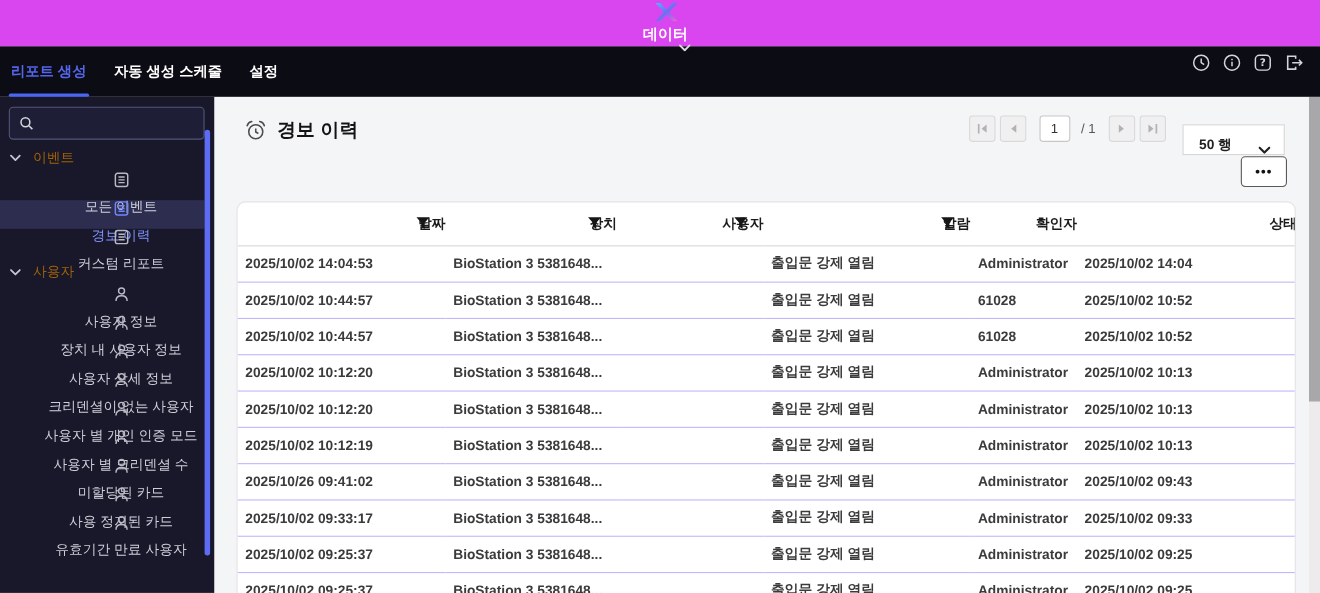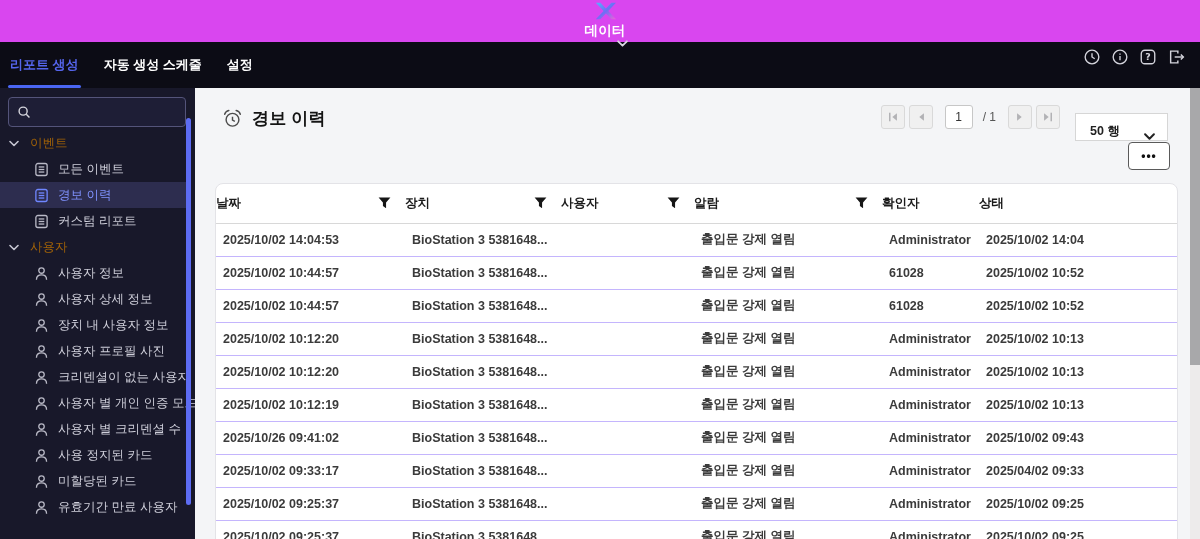--- a/index.html
+++ b/index.html
@@ -21,42 +21,42 @@
   .tab.active { color:#5565ec; }
   .tab.active::after { content:""; position:absolute; left:0; right:0; bottom:0; height:3px; background:#4a66f3; border-radius:2px; }
 
   
   .sidebar { position:absolute; left:0; top:88px; width:195px; height:451px; background:#18182a; overflow:hidden; }
   .search-box { position:absolute; left:8px; top:9px; width:178px; height:30px; background:#1e1e36; border:1px solid #54547a; border-radius:4px; display:flex; align-items:center; padding-left:8px; gap:6px; }
   .search-box input { flex:1; min-width:0; background:transparent; border:none; outline:none; color:#e4e4ec; font-size:12px; font-family:inherit; }
   .tree { position:absolute; left:0; top:42px; width:186px; }
   .tree-row { height:26px; display:flex; align-items:center; font-size:12.5px; color:#cfcfda; cursor:pointer; white-space:nowrap; }
   .tree-group { padding-left:9px; gap:11px; color:#a16207; }
-  .tree-item { padding-left:34px; gap:9px; }
+  .tree-item { padding-left:34px; gap:9px;flex-direction:column; }
   .tree-item .t-icon { display:flex; color:#b9b9c6; }
   .tree-item.selected { background:#2d2d4f; color:#8093ff; }
   .tree-item.selected .t-icon { color:#6f86ff; }
   .side-scroll { position:absolute; right:4px; top:30px; width:5px; height:387px; background:#5d6cf3; border-radius:3px; cursor:pointer; }
 
   
   .main { position:absolute; left:195px; top:88px; width:1005px; height:451px; background:#f4f5f7; }
   .page-title-wrap { position:absolute; left:27px; top:15px; height:30px; display:flex; align-items:center; gap:9px; }
   .page-title { font-size:17px; font-weight:bold; color:#141414; letter-spacing:.2px; }
 
   .pager { position:absolute; top:17px; right:140px; display:flex; align-items:center; gap:4px; }
   .pg-btn { width:24px; height:24px; background:#f0f0f0; border:1px solid #d9d9d9; border-radius:3px; display:flex; align-items:center; justify-content:center; cursor:pointer; }
   .pg-input { width:28px; height:24px; background:#fff; border:1px solid #c7c7c7; border-radius:3px; text-align:center; font-size:12px; color:#333; font-family:inherit; margin:0 4px 0 8px; }
   .pg-of { font-size:12px; color:#555; margin:0 8px 0 2px; }
   .rows-select { position:absolute; top:15px; right:32px; width:93px; height:28px; background:#fff; border:1px solid #d6d6d6; border-radius:0; display:flex; align-items:flex-end; justify-content:space-between; padding:0 12px 0 14px; font-size:12.5px; font-weight:bold; color:#222; cursor:pointer;margin-top:10px; }
 
   .more-btn { position:absolute; top:54px; right:30px; width:42px; height:28px; background:#fff; border:1.5px solid #5a5a5a; border-radius:4px; display:flex; align-items:center; justify-content:center; font-size:12px; font-weight:bold; letter-spacing:1px; color:#111; cursor:pointer; }
 
   .card { position:absolute; left:20px; top:95px; width:963px; height:460px; background:#fff; border:1px solid #e3e3e7; border-radius:8px 8px 0 0; overflow:hidden; }
   table.grid { width:100%; border-collapse:collapse; table-layout:fixed; }
-  .grid th { height:39px; border-bottom:1px solid #d8d8d8; font-size:12.5px; font-weight:bold; color:#1b1b1b; text-align:left; position:relative; }
+  .grid th { height:39px; border-bottom:1px solid #d8d8d8; font-size:12.5px; font-weight:bold; color:#1b1b1b; text-align:right; position:relative; }
   .grid th .funnel { position:absolute; right:14px; top:50%; transform:translateY(-50%); display:flex; cursor:pointer; }
   .grid td { height:33px; border-bottom:1px solid #c4b5fd; font-size:12.5px; font-weight:bold; color:#3b3b3b; padding-left:7px; white-space:nowrap; overflow:hidden; }
 
   .page-scroll-track { position:absolute; right:0; top:0; width:10px; height:451px; background:#edebeb; }
   .page-scroll-thumb { position:absolute; right:0; top:0; width:10px; height:277px; background:#a8a8aa; cursor:pointer; }
 </style>
 </head>
 <body>
 
 <div class="topbar">
@@ -183,47 +183,38 @@
         </span>
         <span>사용자 정보</span>
       </div>
       <div class="tree-item tree-row">
         <span class="t-icon">
           <svg width="15" height="15" viewBox="0 0 16 16" fill="none" stroke="currentColor" stroke-width="1.4">
             <circle cx="8" cy="4.8" r="2.9"></circle>
             <path d="M2.6 14.6 C2.6 10.9 5.1 9.5 8 9.5 C10.9 9.5 13.4 10.9 13.4 14.6"></path>
           </svg>
         </span>
+        <span>장치 내 사용자 정보</span>
+      </div>
+      <div class="tree-item tree-row">
+        <span class="t-icon">
+          <svg width="15" height="15" viewBox="0 0 16 16" fill="none" stroke="currentColor" stroke-width="1.4">
+            <circle cx="8" cy="4.8" r="2.9"></circle>
+            <path d="M2.6 14.6 C2.6 10.9 5.1 9.5 8 9.5 C10.9 9.5 13.4 10.9 13.4 14.6"></path>
+          </svg>
+        </span>
         <span>사용자 상세 정보</span>
       </div>
       <div class="tree-item tree-row">
         <span class="t-icon">
           <svg width="15" height="15" viewBox="0 0 16 16" fill="none" stroke="currentColor" stroke-width="1.4">
             <circle cx="8" cy="4.8" r="2.9"></circle>
             <path d="M2.6 14.6 C2.6 10.9 5.1 9.5 8 9.5 C10.9 9.5 13.4 10.9 13.4 14.6"></path>
           </svg>
         </span>
-        <span>장치 내 사용자 정보</span>
-      </div>
-      <div class="tree-item tree-row">
-        <span class="t-icon">
-          <svg width="15" height="15" viewBox="0 0 16 16" fill="none" stroke="currentColor" stroke-width="1.4">
-            <circle cx="8" cy="4.8" r="2.9"></circle>
-            <path d="M2.6 14.6 C2.6 10.9 5.1 9.5 8 9.5 C10.9 9.5 13.4 10.9 13.4 14.6"></path>
-          </svg>
-        </span>
-        <span>사용자 프로필 사진</span>
-      </div>
-      <div class="tree-item tree-row">
-        <span class="t-icon">
-          <svg width="15" height="15" viewBox="0 0 16 16" fill="none" stroke="currentColor" stroke-width="1.4">
-            <circle cx="8" cy="4.8" r="2.9"></circle>
-            <path d="M2.6 14.6 C2.6 10.9 5.1 9.5 8 9.5 C10.9 9.5 13.4 10.9 13.4 14.6"></path>
-          </svg>
-        </span>
         <span>크리덴셜이 없는 사용자</span>
       </div>
       <div class="tree-item tree-row">
         <span class="t-icon">
           <svg width="15" height="15" viewBox="0 0 16 16" fill="none" stroke="currentColor" stroke-width="1.4">
             <circle cx="8" cy="4.8" r="2.9"></circle>
             <path d="M2.6 14.6 C2.6 10.9 5.1 9.5 8 9.5 C10.9 9.5 13.4 10.9 13.4 14.6"></path>
           </svg>
         </span>
         <span>사용자 별 개인 인증 모드</span>
@@ -237,30 +228,30 @@
         </span>
         <span>사용자 별 크리덴셜 수</span>
       </div>
       <div class="tree-item tree-row">
         <span class="t-icon">
           <svg width="15" height="15" viewBox="0 0 16 16" fill="none" stroke="currentColor" stroke-width="1.4">
             <circle cx="8" cy="4.8" r="2.9"></circle>
             <path d="M2.6 14.6 C2.6 10.9 5.1 9.5 8 9.5 C10.9 9.5 13.4 10.9 13.4 14.6"></path>
           </svg>
         </span>
+        <span>미할당된 카드</span>
+      </div>
+      <div class="tree-item tree-row">
+        <span class="t-icon">
+          <svg width="15" height="15" viewBox="0 0 16 16" fill="none" stroke="currentColor" stroke-width="1.4">
+            <circle cx="8" cy="4.8" r="2.9"></circle>
+            <path d="M2.6 14.6 C2.6 10.9 5.1 9.5 8 9.5 C10.9 9.5 13.4 10.9 13.4 14.6"></path>
+          </svg>
+        </span>
         <span>사용 정지된 카드</span>
-      </div>
-      <div class="tree-item tree-row">
-        <span class="t-icon">
-          <svg width="15" height="15" viewBox="0 0 16 16" fill="none" stroke="currentColor" stroke-width="1.4">
-            <circle cx="8" cy="4.8" r="2.9"></circle>
-            <path d="M2.6 14.6 C2.6 10.9 5.1 9.5 8 9.5 C10.9 9.5 13.4 10.9 13.4 14.6"></path>
-          </svg>
-        </span>
-        <span>미할당된 카드</span>
       </div>
       <div class="tree-item tree-row">
         <span class="t-icon">
           <svg width="15" height="15" viewBox="0 0 16 16" fill="none" stroke="currentColor" stroke-width="1.4">
             <circle cx="8" cy="4.8" r="2.9"></circle>
             <path d="M2.6 14.6 C2.6 10.9 5.1 9.5 8 9.5 C10.9 9.5 13.4 10.9 13.4 14.6"></path>
           </svg>
         </span>
         <span>유효기간 만료 사용자</span>
       </div>
@@ -414,21 +405,21 @@
             <td>출입문 강제 열림</td>
             <td>Administrator</td>
             <td>2025/10/02 09:43</td>
           </tr>
           <tr>
             <td>2025/10/02 09:33:17</td>
             <td>BioStation 3 5381648...</td>
             <td></td>
             <td>출입문 강제 열림</td>
             <td>Administrator</td>
-            <td>2025/04/02 09:33</td>
+            <td>2025/10/02 09:33</td>
           </tr>
           <tr>
             <td>2025/10/02 09:25:37</td>
             <td>BioStation 3 5381648...</td>
             <td></td>
             <td>출입문 강제 열림</td>
             <td>Administrator</td>
             <td>2025/10/02 09:25</td>
           </tr>
           <tr>

